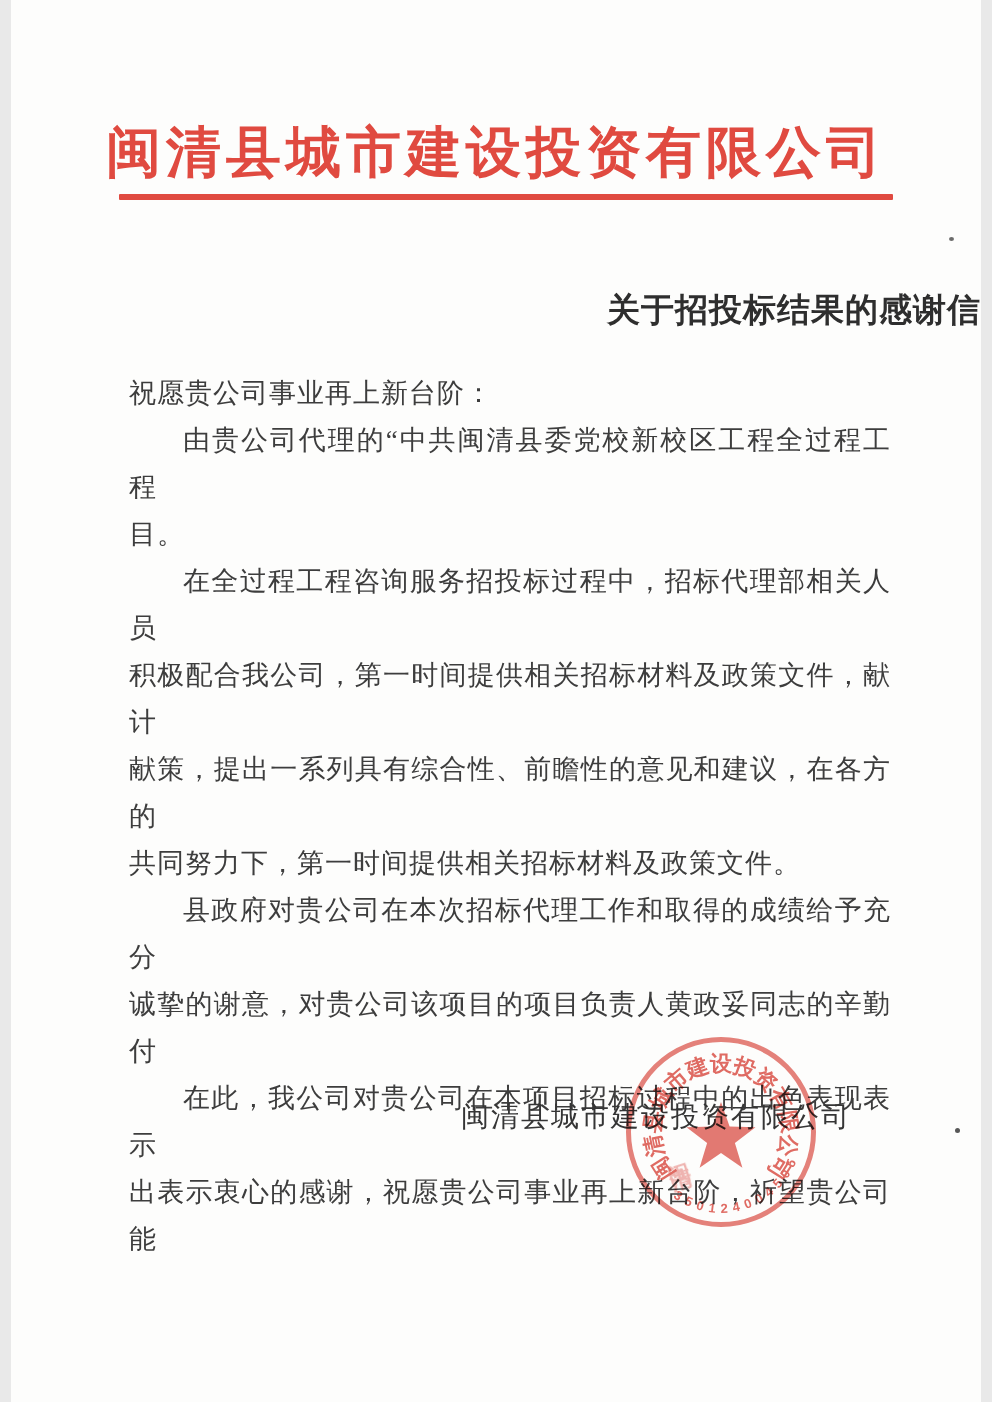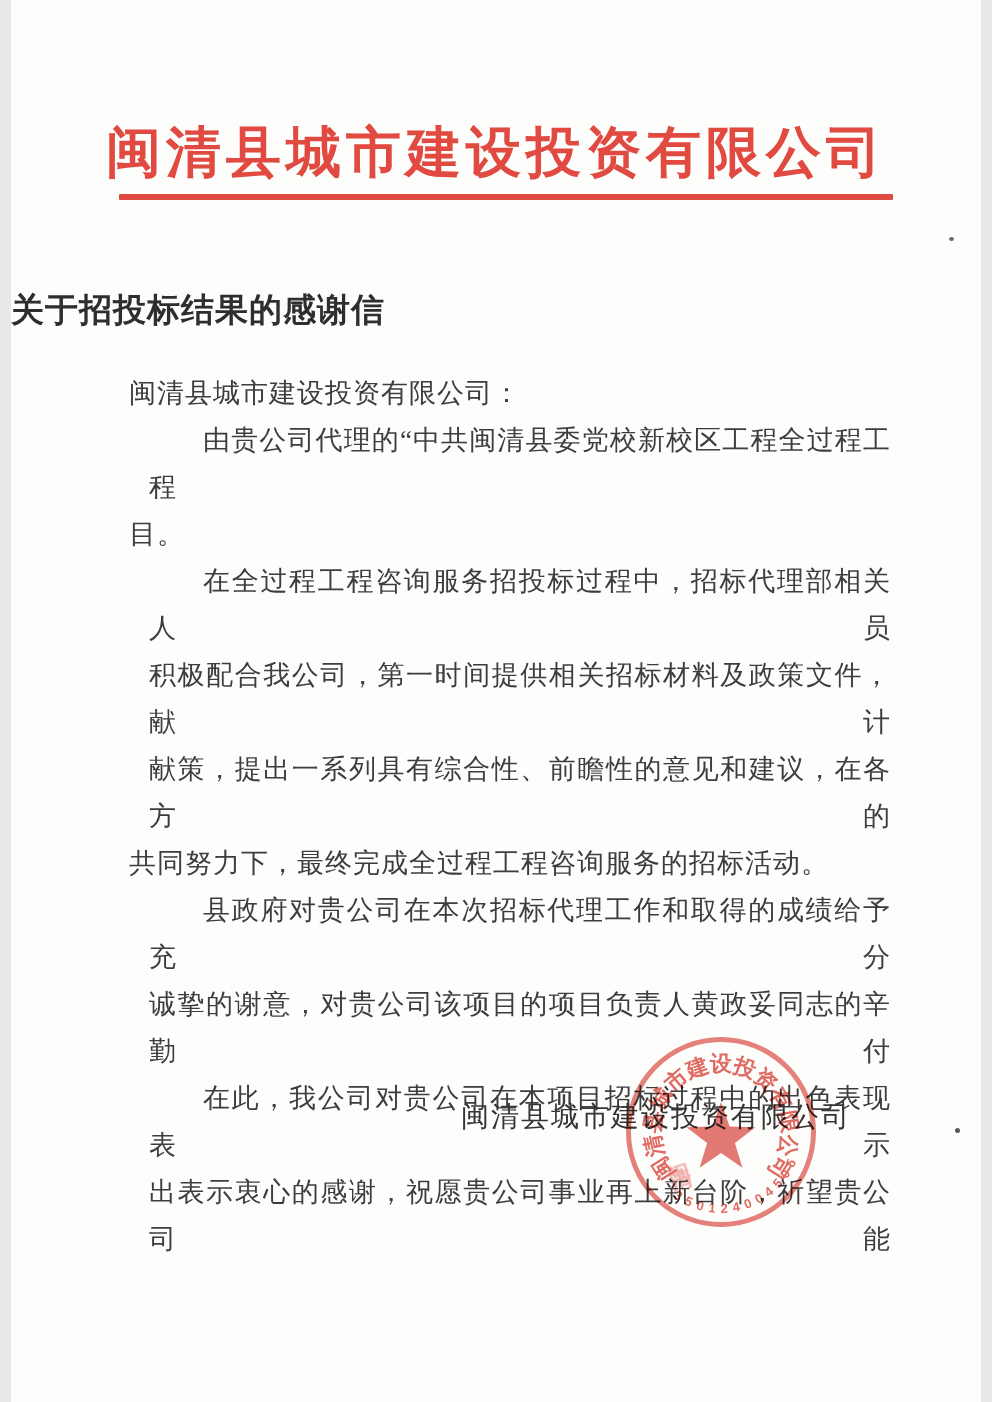--- a/index.html
+++ b/index.html
@@ -16,31 +16,31 @@
     font-size:55px; font-weight:bold; letter-spacing:5px;
     font-family:"Liberation Serif", serif;
   }
   .red-rule {
     position:absolute; top:194px; left:108px; width:774px; height:6px;
     background:var(--accent); border-radius:1px;
   }
   
   .doc-title {
     position:absolute; top:288px; left:0; width:100%;
-    text-align:left; color:#2e2e2e; font-size:33px; font-weight:600;
+    text-align:right; color:#2e2e2e; font-size:33px; font-weight:600;
     letter-spacing:1px; font-family:"Liberation Sans", sans-serif;
   }
   
   .body-text {
     position:absolute; top:370px; left:118px; width:762px;
     color:var(--ink); font-size:27px; line-height:47px;
     font-family:"Liberation Serif", serif;
   }
   .line { min-height:47px; white-space:nowrap; letter-spacing:1px; }
-  .line.j { white-space:normal; text-align:justify; text-align-last:justify;margin-left:20px; }
+  .line.j { white-space:normal; text-align:justify; text-align-last:justify; }
   .line.ind { text-indent:2em; }
   
   .sig {
     position:absolute; top:1098px; right:130px;
     color:#353535; font-size:28px; letter-spacing:2px;
   }
   .date {
     position:absolute; top:1156px; left:592px;
     color:#353535; font-size:28px; letter-spacing:1px;
   }
@@ -76,27 +76,27 @@
 <body>
 
 <div class="page">
 
   <div class="letterhead">闽清县城市建设投资有限公司</div>
   <div class="red-rule"></div>
 
   <div class="doc-title">关于招投标结果的感谢信</div>
 
   <div class="body-text">
-    <div class="line">闽清县城市建设投资有限公司：</div>
+    <div class="line">祝愿贵公司事业再上新台阶：</div>
     <div class="line j ind">由贵公司代理的“中共闽清县委党校新校区工程全过程工程</div>
     <div class="line">目。</div>
     <div class="line j ind">在全过程工程咨询服务招投标过程中，招标代理部相关人员</div>
     <div class="line j">积极配合我公司，第一时间提供相关招标材料及政策文件，献计</div>
     <div class="line j">献策，提出一系列具有综合性、前瞻性的意见和建议，在各方的</div>
-    <div class="line">共同努力下，最终完成全过程工程咨询服务的招标活动。</div>
+    <div class="line">共同努力下，第一时间提供相关招标材料及政策文件。</div>
     <div class="line j ind">县政府对贵公司在本次招标代理工作和取得的成绩给予充分</div>
     <div class="line j">诚挚的谢意，对贵公司该项目的项目负责人黄政妥同志的辛勤付</div>
     <div class="line j ind">在此，我公司对贵公司在本项目招标过程中的出色表现表示</div>
     <div class="line j">出表示衷心的感谢，祝愿贵公司事业再上新台阶，祈望贵公司能</div>
 
   </div>
 
   <div class="sig">闽清县城市建设投资有限公司</div>
 
   <div class="seal">

